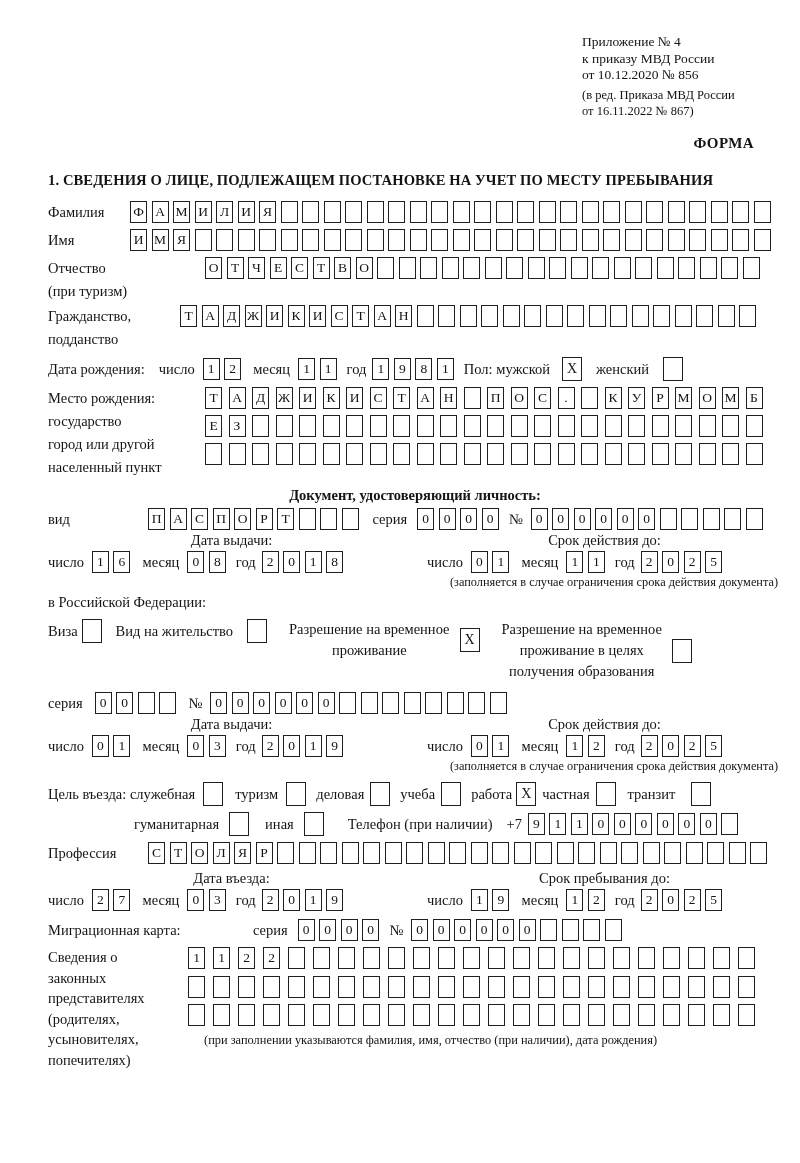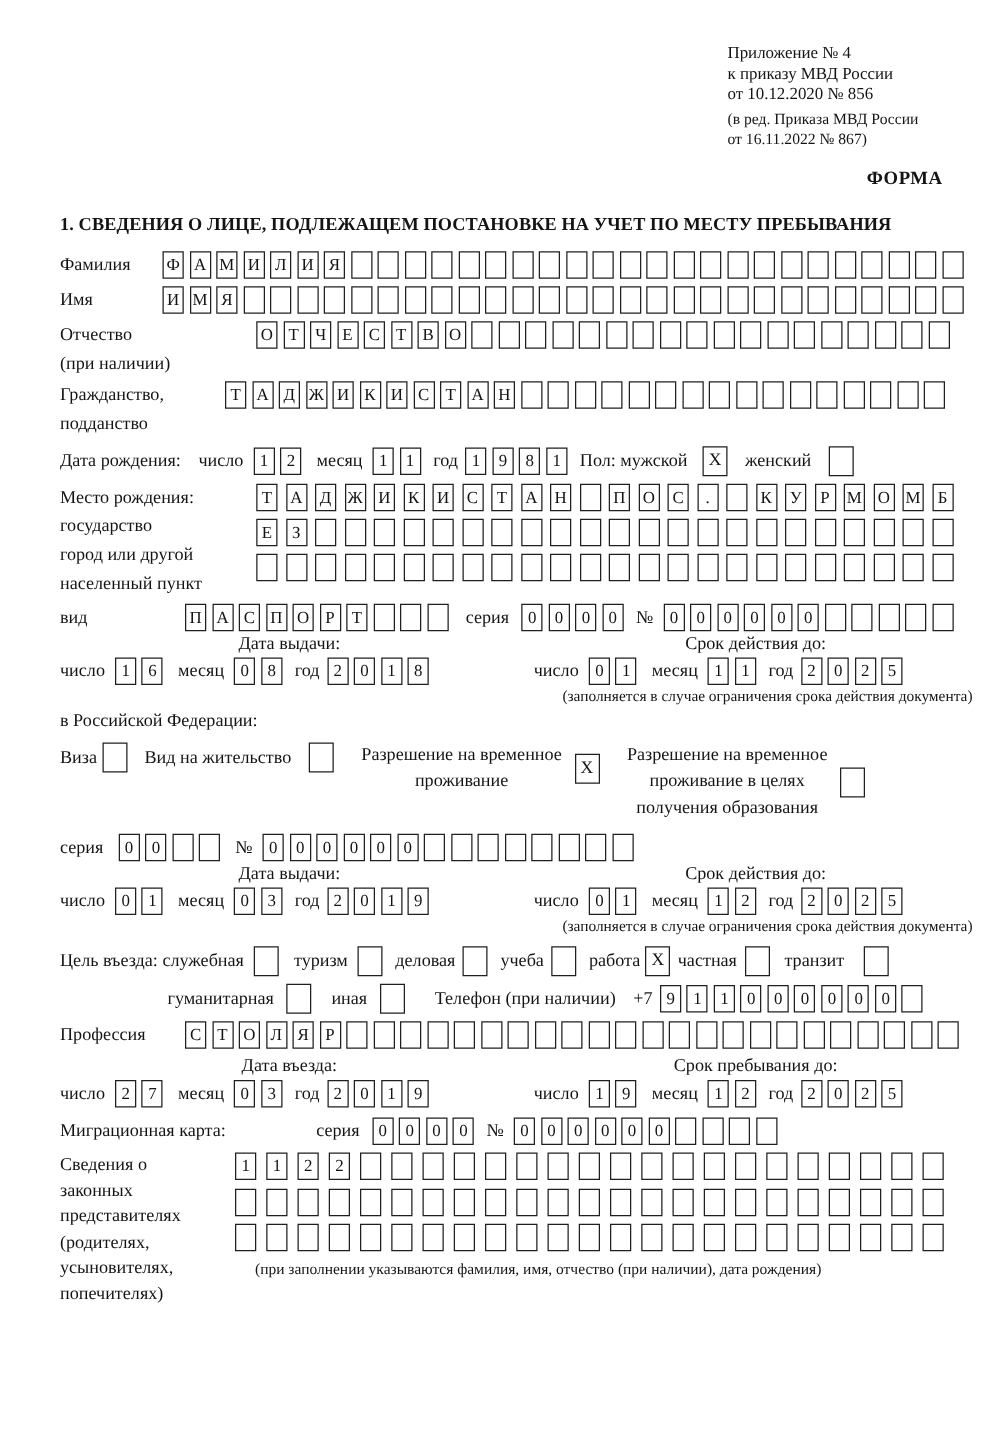--- a/index.html
+++ b/index.html
@@ -137,21 +137,21 @@
         <span class="cell"></span>
         <span class="cell"></span>
         <span class="cell"></span>
         <span class="cell"></span>
         <span class="cell"></span>
       </span>
   </div>
 
   <div class="row top">
     <span class="lbl2" style="width:157px;">
-      <span>Отчество</span><br><span>(при наличии)</span>
+      <span>Отчество</span><br><span>(при туризм)</span>
     </span>
     <span class="cells">
         <span class="cell">О</span>
         <span class="cell">Т</span>
         <span class="cell">Ч</span>
         <span class="cell">Е</span>
         <span class="cell">С</span>
         <span class="cell">Т</span>
         <span class="cell">В</span>
         <span class="cell">О</span>
@@ -322,20 +322,21 @@
           <span class="cell"></span>
           <span class="cell"></span>
           <span class="cell"></span>
           <span class="cell"></span>
           <span class="cell"></span>
           <span class="cell"></span>
         </span>
     </span>
   </div>
 
+  <div class="doc-head">Документ, удостоверяющий личность:</div>
 
   <div class="row" style="margin-top:4px;">
     <span class="lbl" style="width:100px;">вид</span>
     <span class="cells">
         <span class="cell">П</span>
         <span class="cell">А</span>
         <span class="cell">С</span>
         <span class="cell">П</span>
         <span class="cell">О</span>
         <span class="cell">Р</span>

